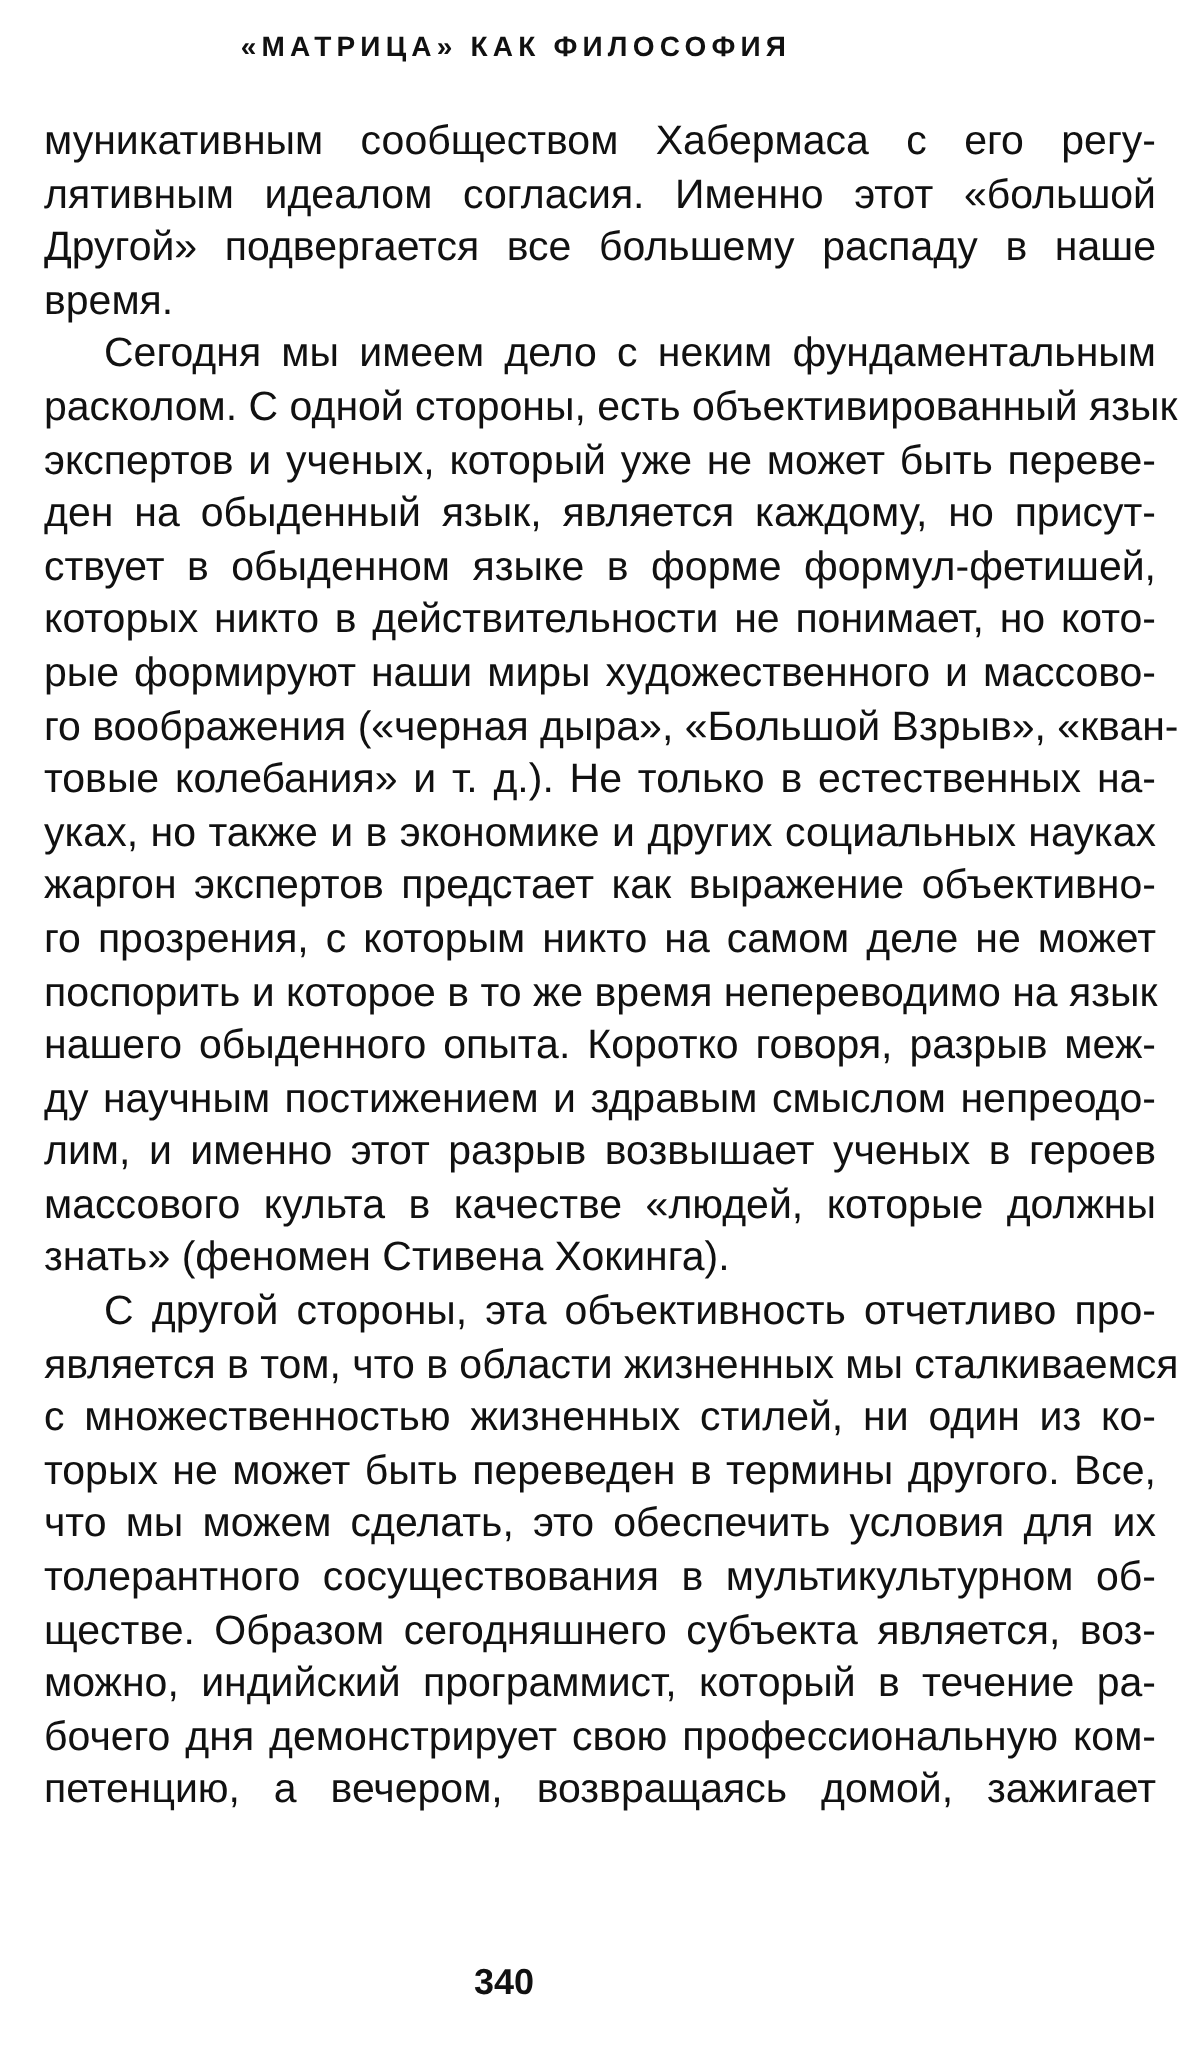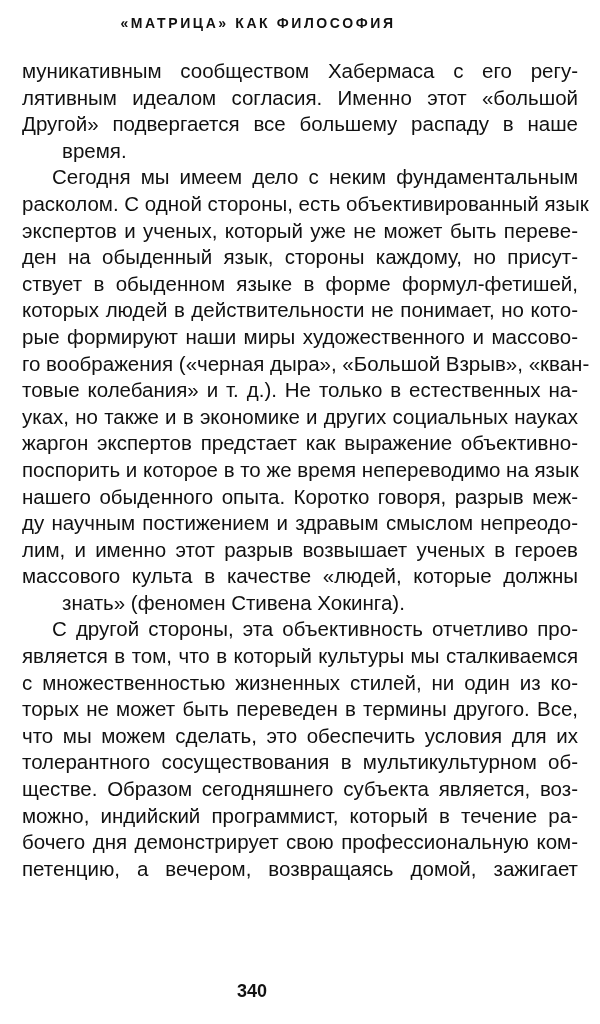--- a/index.html
+++ b/index.html
@@ -11,21 +11,21 @@
   }
   .body-text {
     position: absolute; top: 58px; left: 22px; width: 556px;
     font-family: "Liberation Sans", sans-serif; font-size: 20.5px; line-height: 26.6px;
     color: #111;
   }
   .line {
     display: block; text-align: justify; text-align-last: justify;
     white-space: nowrap; height: 26.6px; overflow: visible;
   }
-  .line.last { text-align-last: left; margin-left: 40px; }
+  .line.last { text-align-last: left; }
   .line.indent { padding-left: 30px; }
   .page-number {
     position: absolute; top: 981px; left: 0; width: 504px; text-align: center;
     font-family: "Liberation Sans", sans-serif; font-weight: bold; font-size: 18px; color: #111;
   }
 </style>
 </head>
 <body>
 
 <div class="header">«МАТРИЦА» КАК ФИЛОСОФИЯ</div>
@@ -36,39 +36,40 @@
     <span class="line">муникативным сообществом Хабермаса с его регу-</span>
     <span class="line">лятивным идеалом согласия. Именно этот «большой</span>
     <span class="line">Другой» подвергается все большему распаду в наше</span>
     <span class="line last">время.</span>
   </div>
 
   <div>
     <span class="line indent">Сегодня мы имеем дело с неким фундаментальным</span>
     <span class="line">расколом. С одной стороны, есть объективированный язык</span>
     <span class="line">экспертов и ученых, который уже не может быть переве-</span>
-    <span class="line">ден на обыденный язык, стороны каждому, но присут-</span>
+    <span class="line">ден на обыденный язык, является каждому, но присут-</span>
     <span class="line">ствует в обыденном языке в форме формул-фетишей,</span>
-    <span class="line">которых людей в действительности не понимает, но кото-</span>
+    <span class="line">которых никто в действительности не понимает, но кото-</span>
     <span class="line">рые формируют наши миры художественного и массово-</span>
     <span class="line">го воображения («черная дыра», «Большой Взрыв», «кван-</span>
     <span class="line">товые колебания» и т. д.). Не только в естественных на-</span>
     <span class="line">уках, но также и в экономике и других социальных науках</span>
     <span class="line">жаргон экспертов предстает как выражение объективно-</span>
+    <span class="line">го прозрения, с которым никто на самом деле не может</span>
     <span class="line">поспорить и которое в то же время непереводимо на язык</span>
     <span class="line">нашего обыденного опыта. Коротко говоря, разрыв меж-</span>
     <span class="line">ду научным постижением и здравым смыслом непреодо-</span>
     <span class="line">лим, и именно этот разрыв возвышает ученых в героев</span>
     <span class="line">массового культа в качестве «людей, которые должны</span>
     <span class="line last">знать» (феномен Стивена Хокинга).</span>
   </div>
 
   <div>
     <span class="line indent">С другой стороны, эта объективность отчетливо про-</span>
-    <span class="line">является в том, что в который культуры мы сталкиваемся</span>
+    <span class="line">является в том, что в области жизненных мы сталкиваемся</span>
     <span class="line">с множественностью жизненных стилей, ни один из ко-</span>
     <span class="line">торых не может быть переведен в термины другого. Все,</span>
     <span class="line">что мы можем сделать, это обеспечить условия для их</span>
     <span class="line">толерантного сосуществования в мультикультурном об-</span>
     <span class="line">ществе. Образом сегодняшнего субъекта является, воз-</span>
     <span class="line">можно, индийский программист, который в течение ра-</span>
     <span class="line">бочего дня демонстрирует свою профессиональную ком-</span>
     <span class="line">петенцию, а вечером, возвращаясь домой, зажигает</span>
   </div>
 </div>

